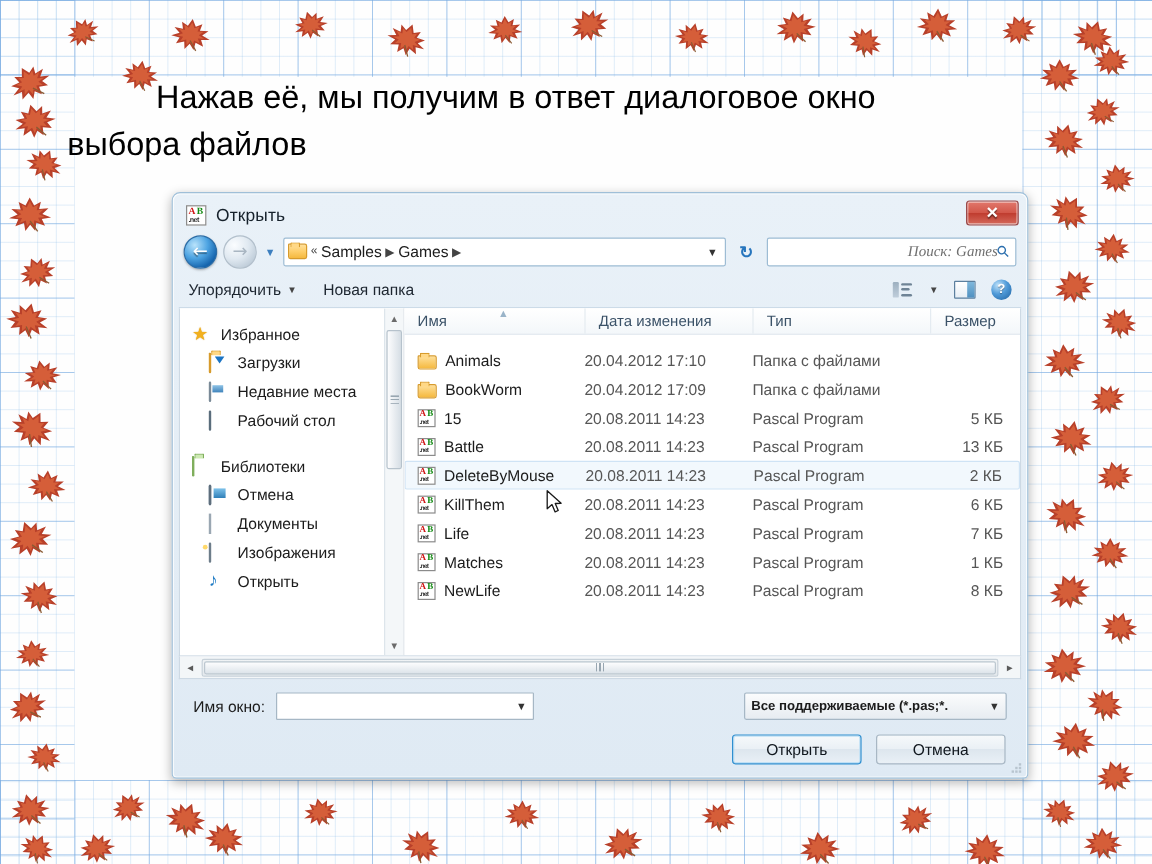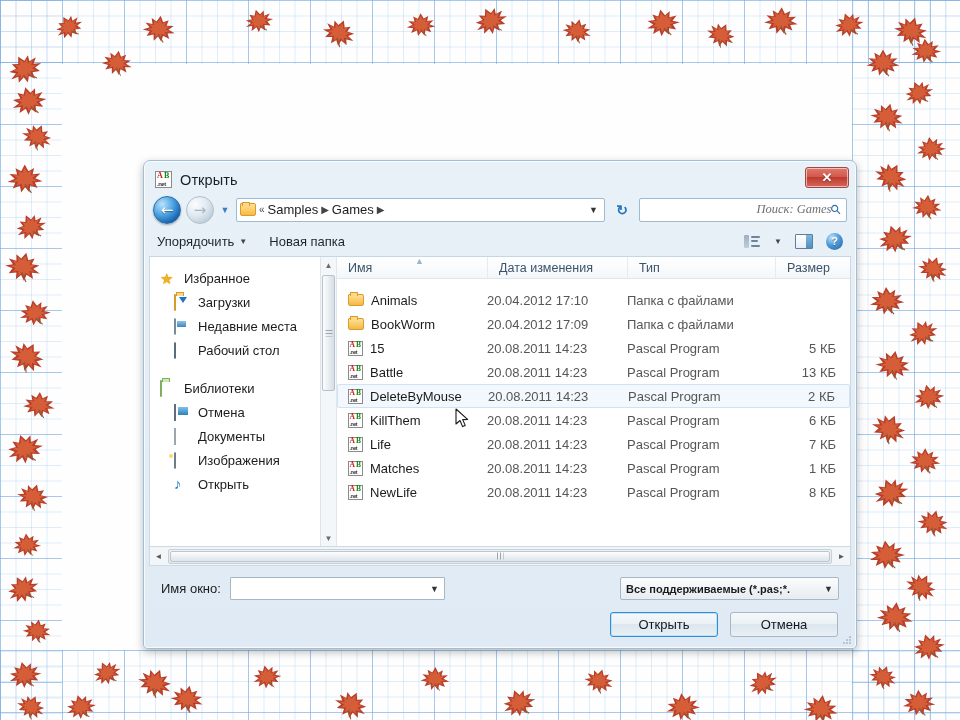--- a/index.html
+++ b/index.html
@@ -199,21 +199,21 @@
   .sort-caret { position:absolute; left:78px; top:-1px; font-size:9px; color:#9ab4c9; }
 
   .col-name { width:150px; flex:0 0 150px; }
   .col-date { width:140px; flex:0 0 140px; }
   .col-type { width:148px; flex:0 0 148px; }
   .col-size { flex:1 1 auto; }
 
   .fl-rows { flex:1 1 auto; padding-top:9px; overflow:hidden; }
   .fl-row { height:24px; display:flex; align-items:center; font-size:13px; color:#1b1b1b; }
   .fl-row.selected { background:#f2f8fd; border:1px solid #cfe3f5; border-radius:2px; }
-  .fl-row .c-name { width:150px; flex:0 0 150px; display:flex; align-items:center;
+  .fl-row .c-name { width:150px; flex:0 0 150px; display:flex; align-items:flex-end;
                     gap:7px; padding-left:11px; }
   .fl-row.selected .c-name { padding-left:10px; }
   .fl-row .c-date { width:140px; flex:0 0 140px; color:#565656; }
   .fl-row .c-type { width:148px; flex:0 0 148px; color:#565656; }
   .fl-row .c-size { flex:1 1 auto; color:#565656; text-align:right; padding-right:14px; }
 
   .f-ico-folder { width:16px; height:12px; flex:0 0 16px; border-radius:1px 2px 2px 2px;
      background:linear-gradient(to bottom,#ffe09a,#f5b93f); border:1px solid #d79b2c; position:relative;}
   .f-ico-folder:before{content:"";position:absolute;left:1px;top:-3px;width:6px;height:3px;
      background:#ffd886;border:1px solid #d79b2c;border-bottom:0;border-radius:1px 1px 0 0;}
@@ -975,21 +975,22 @@
            L11 16.5 L6 12 L13.5 12.5 L12 6.5 L17.5 9.5 Z" fill="#b8402a"></path>
   <path d="M21 6 L23.5 11 L27.5 9 L26.5 13.5 L32 13 L28 16.5 L33 19 L27.5 19.5
            L29.5 23.5 L24.5 21.5 L23.5 26.5 L21 23 L18.5 26.5 L17.5 21.5 L12.5 23.5
            L14.5 19.5 L9 19 L14 16.5 L10 13 L15.5 13.5 L14.5 9 L18.5 11 Z" fill="#d9643c" opacity=".85"></path>
   <path d="M21 22 L27 30.5" stroke="#8a5a33" stroke-width="1.1" fill="none"></path>
 </svg>
     </div>
   </div>
 
 <div id="slide-title">
-  <span class="indent"></span><br>
+  <span class="indent"></span><span>Нажав её, мы получим в ответ диалоговое окно</span><br>
+  <span>выбора файлов</span>
 </div>
 
 <div id="open-dialog">
 
   <div class="dlg-titlebar">
     <span class="abc-icon">
       <span class="a">A</span>
         <span class="b">B</span>
         <span class="sm">.net</span>
     </span>

